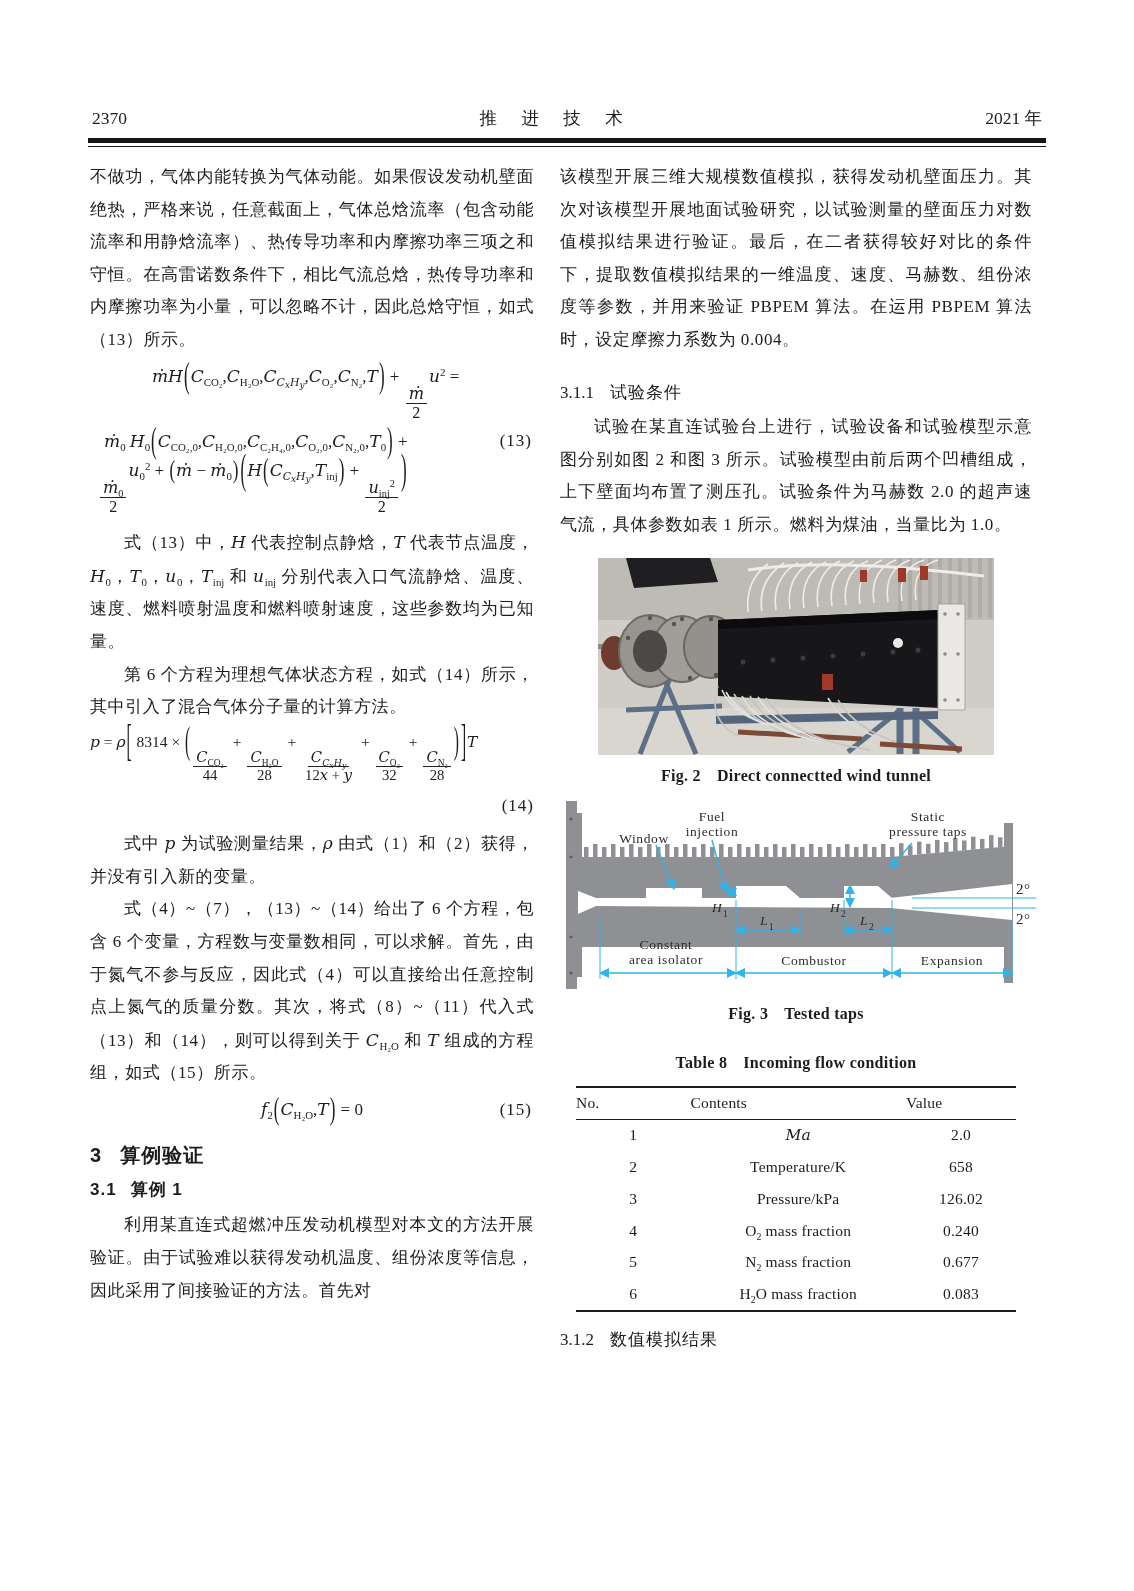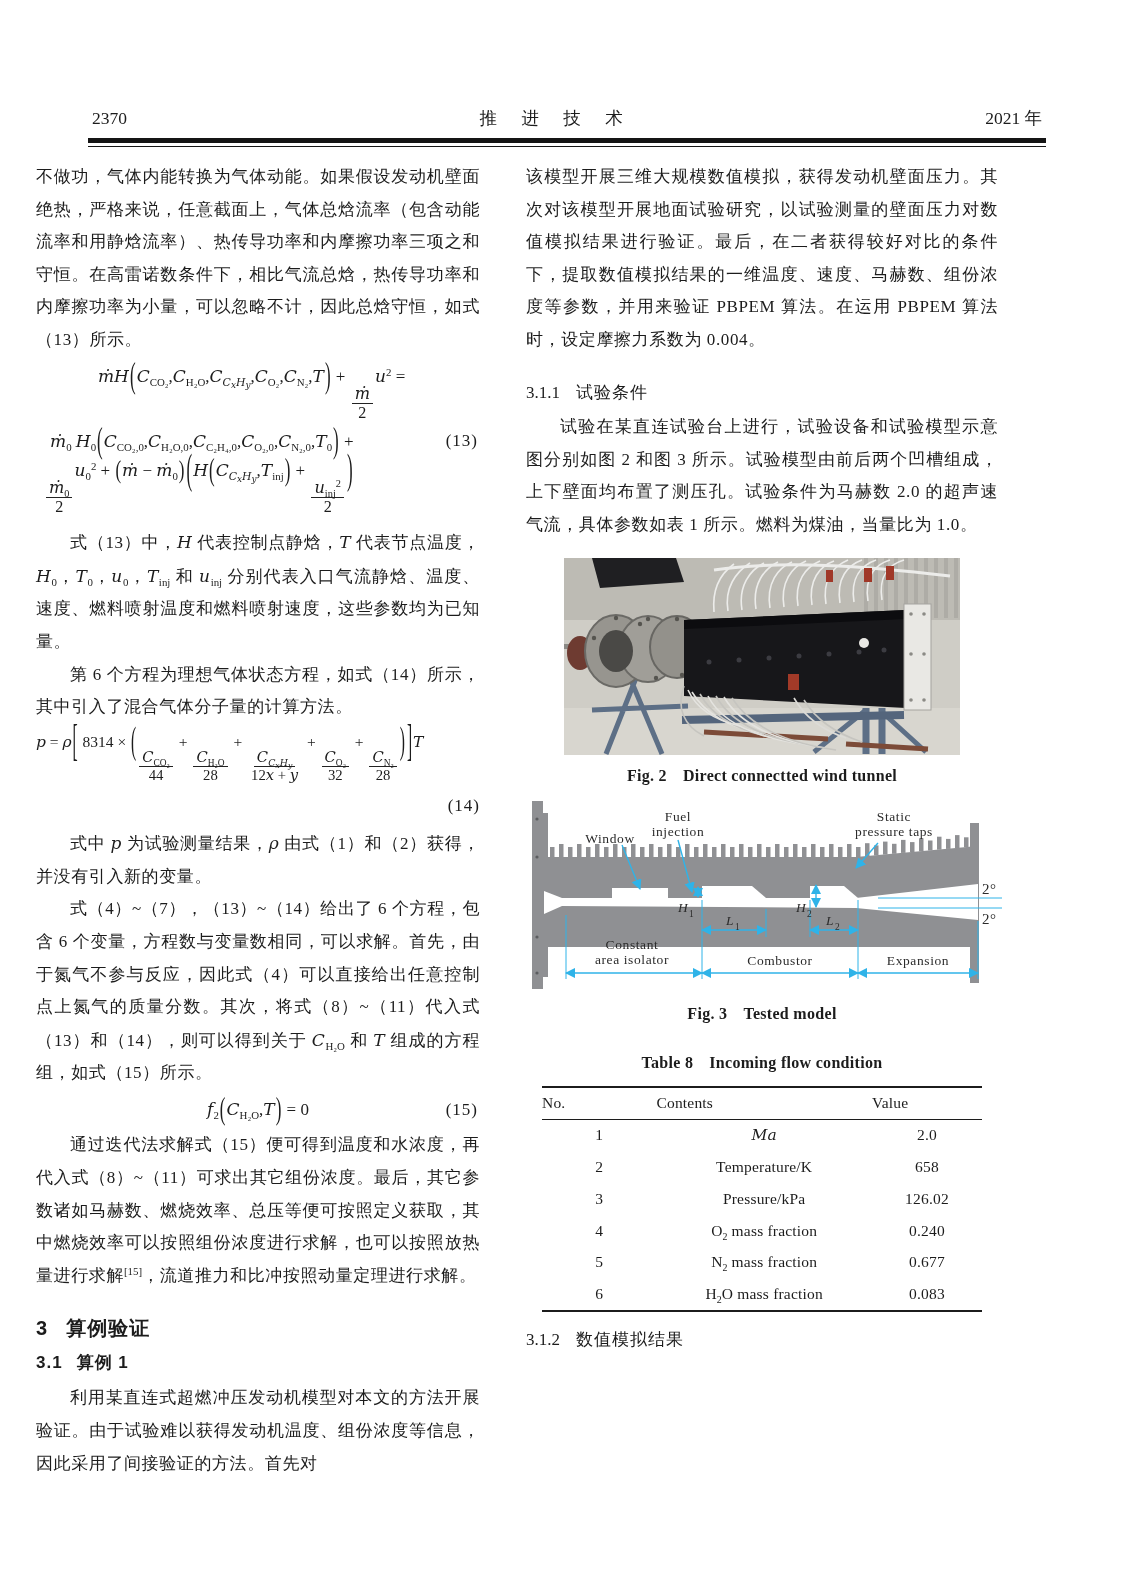--- a/index.html
+++ b/index.html
@@ -5,21 +5,21 @@
   html,body{margin:0;padding:0;background:#888;}
   .page{width:1134px;height:1591px;background:#ffffff;position:relative;margin:0 auto;overflow:hidden;
         font-family:"Liberation Serif","DejaVu Serif",serif;color:#1c1c1c;}
   
   .hdr{display:flex;justify-content:space-between;align-items:baseline;
        padding:106px 92px 6px 92px;font-size:17.5px;}
   .hdr .jt{letter-spacing:10px;}
   .rule1{margin:2px 88px 0 88px;height:4.5px;background:#151515;}
   .rule2{margin:3px 88px 0 88px;height:1.6px;background:#151515;}
   
-  .cols{display:flex;padding:14px 86px 0 36px;gap:46px;}
+  .cols{display:flex;padding:14px 86px 0 90px;gap:26px;}
   .col{font-size:17px;line-height:32.6px;text-align:justify;letter-spacing:.6px;}
   .col.left{width:444px;}
   .col.right{width:472px;}
   .para{text-indent:2em;margin:0;}
   .para.cont{text-indent:0;}
   
   .mi{font-style:italic;font-family:"DejaVu Serif","Liberation Serif",serif;}
   sub{font-size:64%;vertical-align:-0.38em;line-height:0;letter-spacing:0;}
   sub sub{font-size:82%;vertical-align:-0.22em;}
   sup{font-size:64%;vertical-align:0.55em;line-height:0;letter-spacing:0;}
@@ -116,21 +116,20 @@
       </div>
 
       <p class="para">式中 <span class="mi">p</span> 为试验测量结果，<span class="mi">ρ</span> 由式（1）和（2）获得，并没有引入新的变量。</p>
       <p class="para">式（4）~（7），（13）~（14）给出了 6 个方程，包含 6 个变量，方程数与变量数相同，可以求解。首先，由于氮气不参与反应，因此式（4）可以直接给出任意控制点上氮气的质量分数。其次，将式（8）~（11）代入式（13）和（14），则可以得到关于 <span class="mi">C</span><sub>H₂O</sub> 和 <span class="mi">T</span> 组成的方程组，如式（15）所示。</p>
 
       <div class="eq eq15wrap">
         <div class="eqline" style="text-align:center"><span class="mi">f</span><sub>2</sub><span class="bigp" style="transform: scaleY(1.9);">(</span><span class="mi">C</span><sub>H₂O</sub>,<span class="mi">T</span><span class="bigp" style="transform: scaleY(1.9);">)</span> = 0</div>
         <span class="eqlabel">(15)</span>
       </div>
 
-      <p class="para">通过迭代法求解式（15）便可得到温度和水浓度，再代入式（8）~（11）可求出其它组份浓度。最后，其它参数诸如马赫数、燃烧效率、总压等便可按照定义获取，其中燃烧效率可以按照组份浓度进行求解，也可以按照放热量进行求解<sup>[15]</sup>，流道推力和比冲按照动量定理进行求解。</p>
 
       <div class="h-main">
         <span class="num">3</span><span>算例验证</span>
       </div>
       <div class="h-sub">
         <span class="num">3.1</span><span>算例 1</span>
       </div>
       <p class="para">利用某直连式超燃冲压发动机模型对本文的方法开展验证。由于试验难以获得发动机温度、组份浓度等信息，因此采用了间接验证的方法。首先对</p>
     </div>
 
@@ -329,21 +328,21 @@
           <text x="309" y="133" font-size="9.5">2</text>
           <text x="456" y="97" font-size="15">2°</text>
           <text x="456" y="127" font-size="15">2°</text>
           <text x="106" y="152" text-anchor="middle">Constant</text>
           <text x="106" y="167" text-anchor="middle">area isolator</text>
           <text x="254" y="168" text-anchor="middle">Combustor</text>
           <text x="392" y="168" text-anchor="middle">Expansion</text>
         </g>
       </svg>
       <div class="figcap">
-        <span class="lab">Fig. 3</span><span>Tested model</span>
+        <span class="lab">Fig. 3</span><span>Tested taps</span>
       </div>
 
       <div class="tcap">
         <span class="lab">Table 8</span><span>Incoming flow condition</span>
       </div>
       <table class="t1">
         <thead>
           <tr>
             <th class="c-no">No.</th>
             <th class="c-ct">Contents</th>

